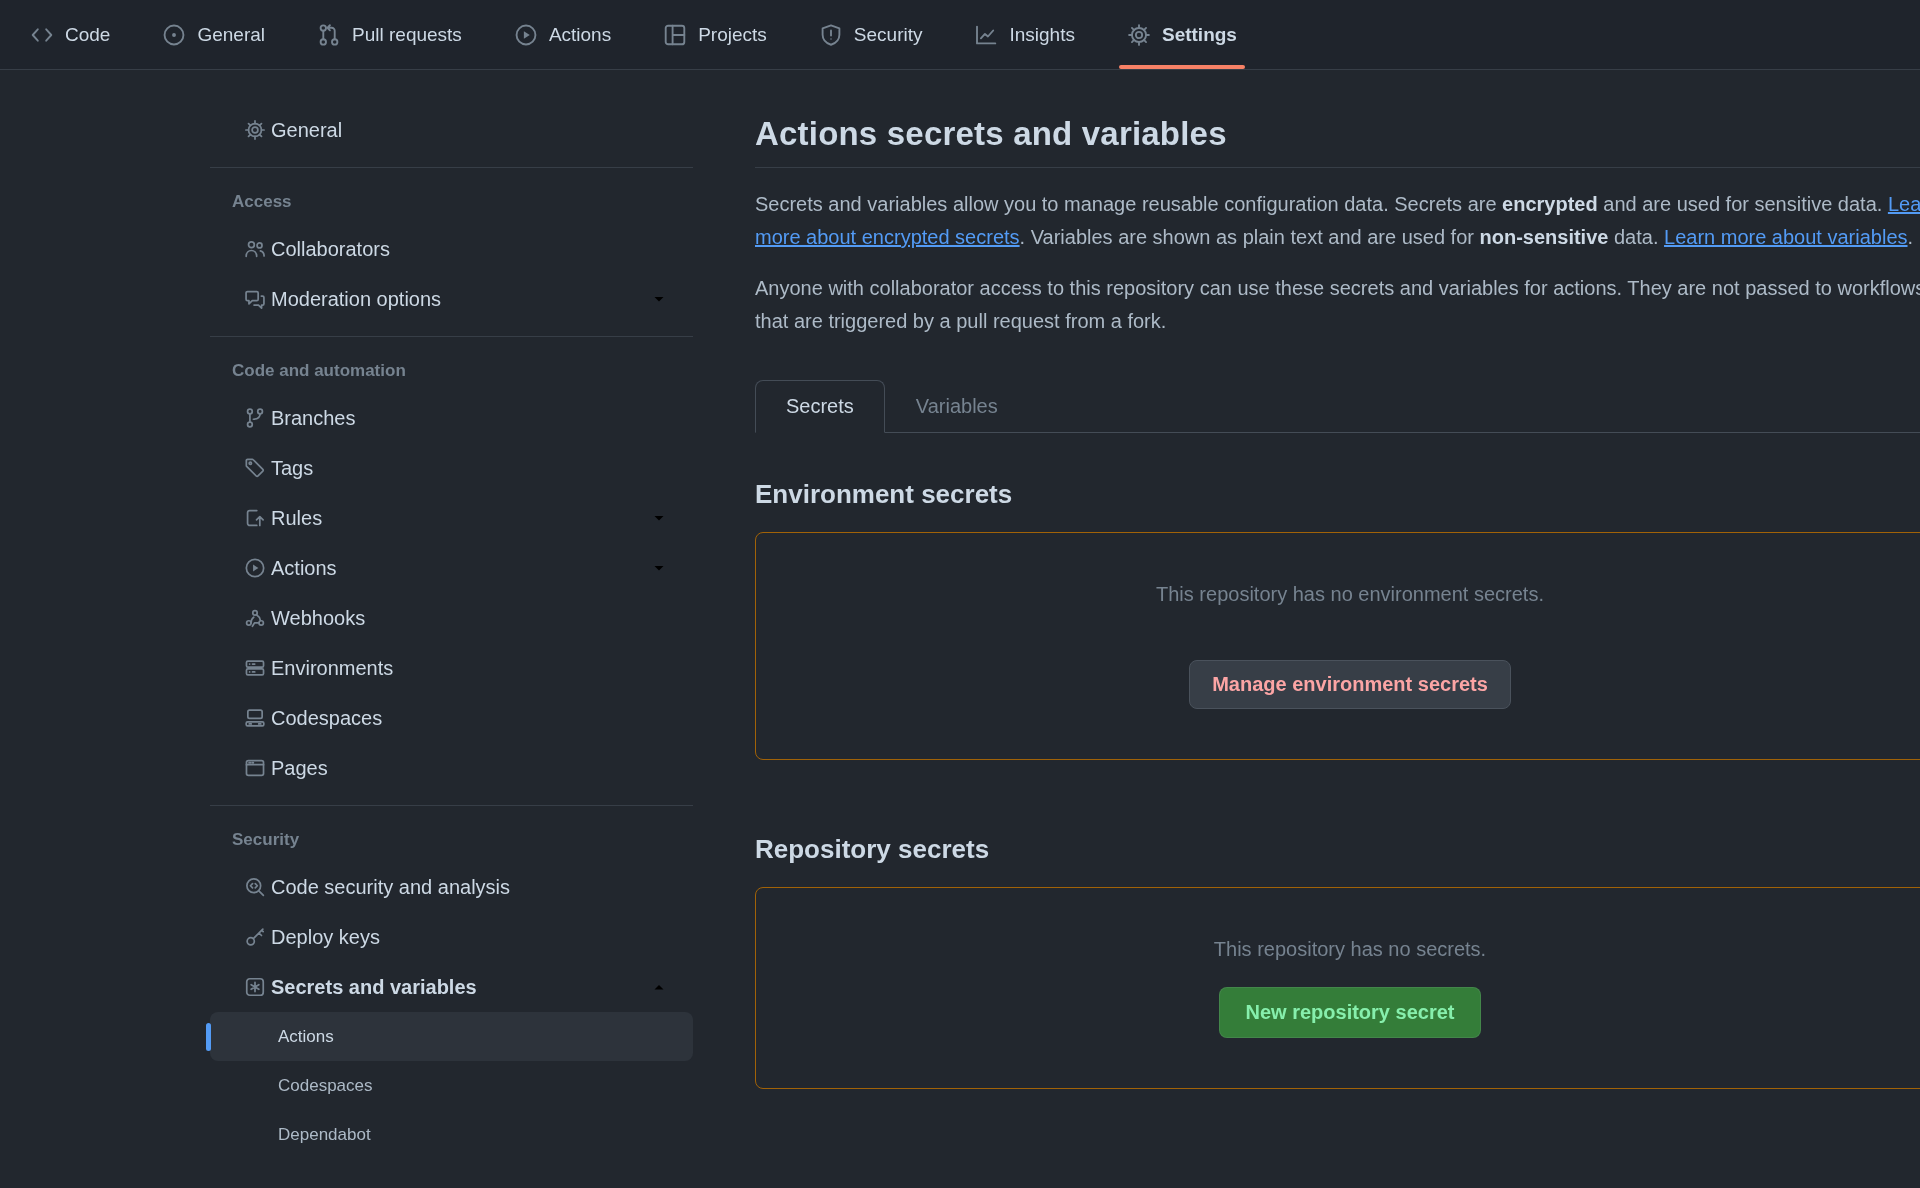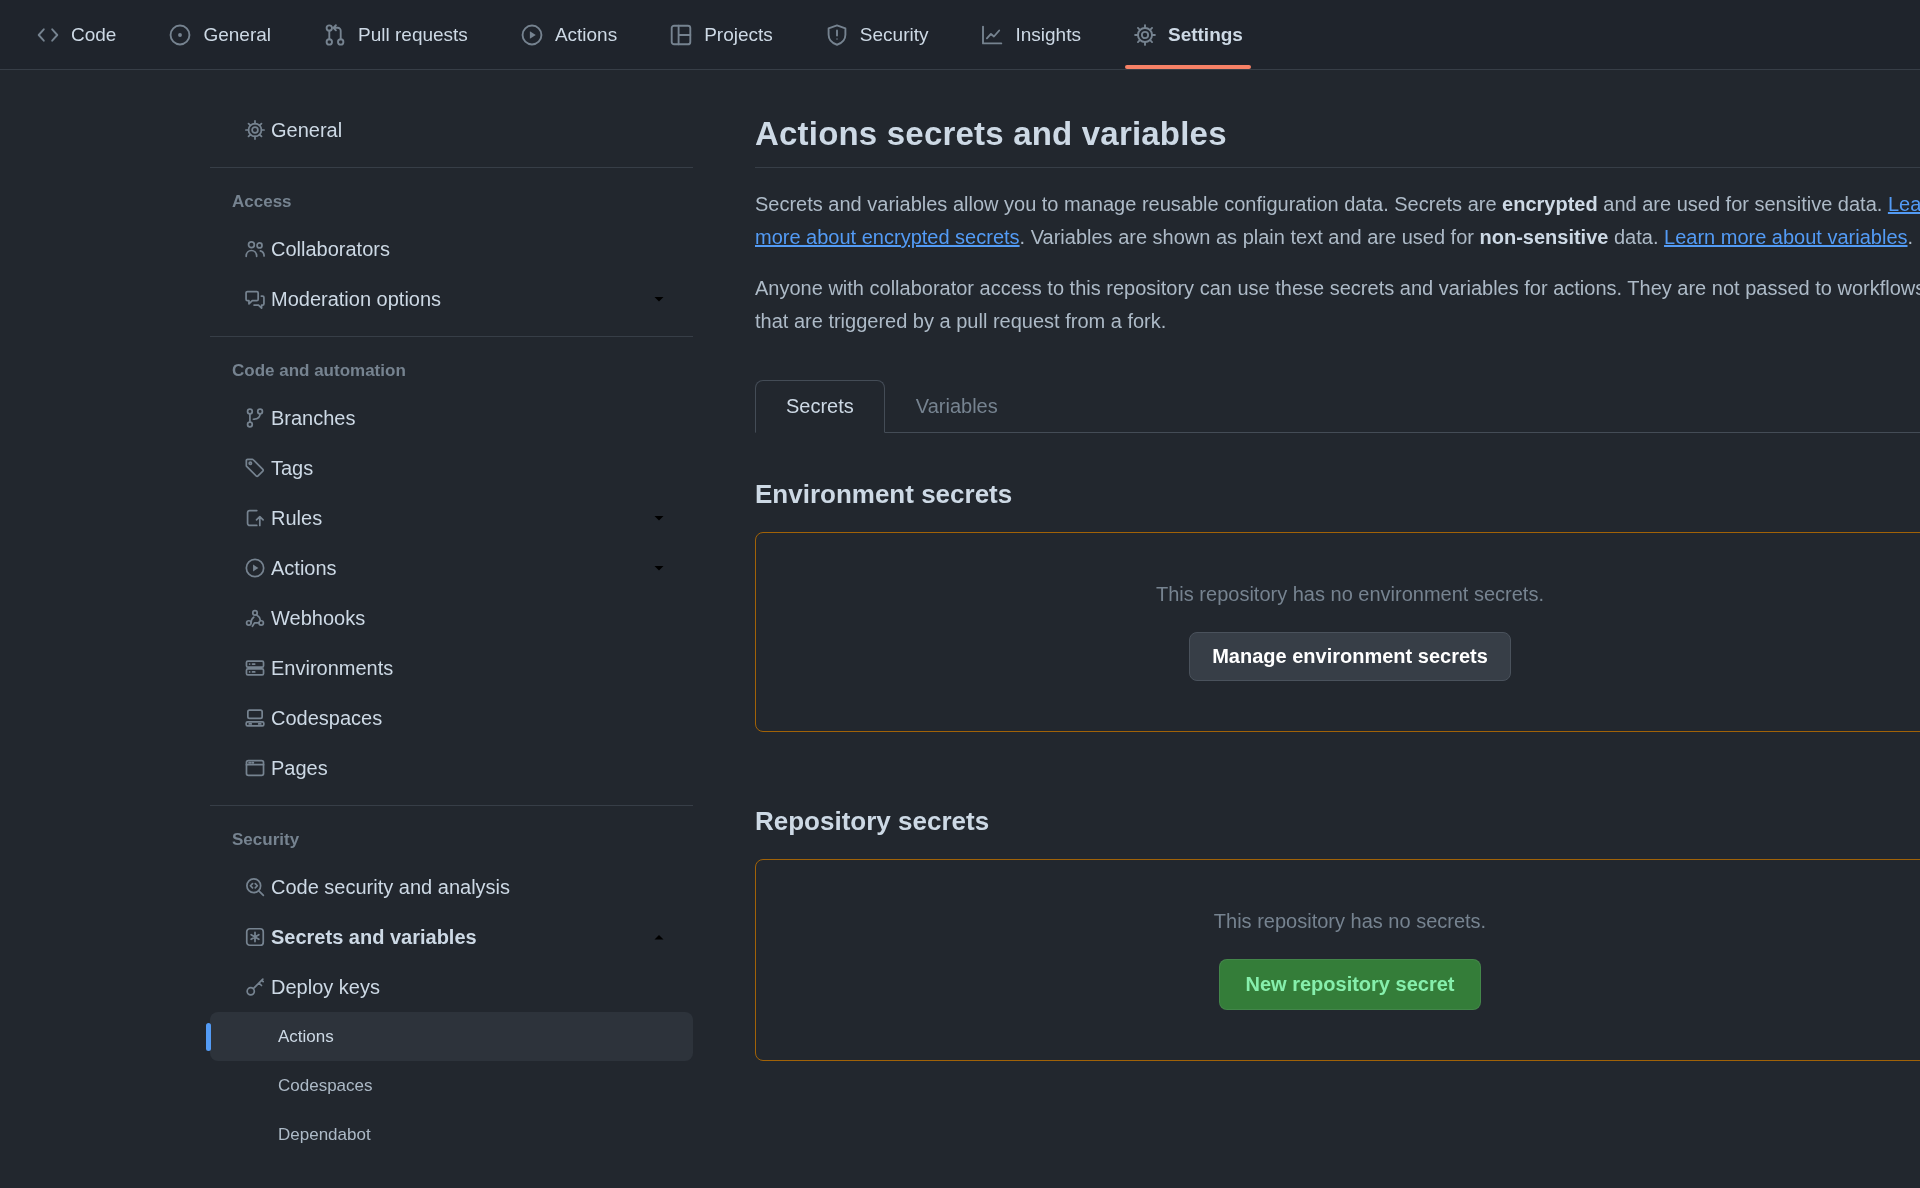--- a/index.html
+++ b/index.html
@@ -11,21 +11,21 @@
     overflow:hidden;
     position:relative;
   }
   svg { display:block; }
   .icon { color:#768390; flex:none; }
   .icon svg { stroke:currentColor; fill:none; stroke-width:1.25; stroke-linecap:round; stroke-linejoin:round; }
 
   
   .topnav {
     height:70px; background:#1f242c; border-bottom:1px solid #373e47;
-    display:flex; align-items:stretch; padding-left:28px; gap:36px;
+    display:flex; align-items:stretch; padding-left:22px; gap:36px;
   }
   .nav-item {
     display:flex; align-items:center; gap:11px; padding:0 8px;
     position:relative; cursor:pointer;
   }
   .nav-item .label { font-size:19px; color:#cdd9e5; }
   .nav-item.active .label { font-weight:700; }
   .nav-item.active::after {
     content:""; position:absolute; left:0; right:0; bottom:0;
     height:4px; border-radius:3px; background:#f78166;
@@ -81,21 +81,21 @@
     border:1px solid #a16207; border-radius:8px;
     display:flex; flex-direction:column; align-items:center; justify-content:center;
     padding:50px 0;
   }
   .empty-text { font-size:20px; color:#768390; margin-bottom:26px; }
   .btn {
     font-family:"Liberation Sans", sans-serif;
     font-size:20px; font-weight:700; border-radius:8px; cursor:pointer;
   }
   .btn-gray {
-    background:#373e47; color:#ffffff; border:1px solid #4a525c; padding:12px 22px;
+    background:#373e47; color:#fca5a5; border:1px solid #4a525c; padding:12px 22px;margin-top:28px;
   }
   .btn-green {
     background:#347d39; color:#86efac; border:1px solid rgba(205,217,229,0.1); padding:13px 26px;
   }
 </style>
 </head>
 <body>
 
 <nav class="topnav">
 
@@ -332,43 +332,43 @@
     <span class="icon">
       <svg viewBox="0 0 16 16">
           <circle cx="7.1" cy="7.1" r="5"></circle>
           <path d="M10.8 10.8 L14.1 14.1"></path>
           <path d="M6.2 5.6 L4.7 7.1 6.2 8.6 M8.2 5.6 L9.7 7.1 8.2 8.6"></path>
         </svg>
     </span>
     <span>Code security and analysis</span>
   </div>
 
+  <div class="side-item">
+    <span class="icon">
+      <svg viewBox="0 0 16 16">
+          <circle cx="4.9" cy="11.1" r="2.6"></circle>
+          <path d="M6.8 9.2 L13.7 2.3 M10.9 5.1 L12.7 6.9 M12.9 3.1 l1 1"></path>
+        </svg>
+    </span>
+    <span>Deploy keys</span>
+  </div>
+
   <div class="side-item bold">
     <span class="icon">
       <svg viewBox="0 0 16 16">
           <rect x="2" y="2" width="12" height="12" rx="2.2"></rect>
           <path d="M8 4.7 v6.6 M5.2 6.35 l5.6 3.3 M10.8 6.35 l-5.6 3.3"></path>
         </svg>
     </span>
     <span>Secrets and variables</span>
     <span class="chev">
       <svg viewBox="0 0 16 16">
           <path d="M4 10.2 L8 6.2 12 10.2"></path>
         </svg>
     </span>
-  </div>
-
-  <div class="side-item">
-    <span class="icon">
-      <svg viewBox="0 0 16 16">
-          <circle cx="4.9" cy="11.1" r="2.6"></circle>
-          <path d="M6.8 9.2 L13.7 2.3 M10.9 5.1 L12.7 6.9 M12.9 3.1 l1 1"></path>
-        </svg>
-    </span>
-    <span>Deploy keys</span>
   </div>
 
   <div class="side-subitem selected">
     <span>Actions</span>
   </div>
   <div class="side-subitem">
     <span>Codespaces</span>
   </div>
   <div class="side-subitem">
     <span>Dependabot</span>

